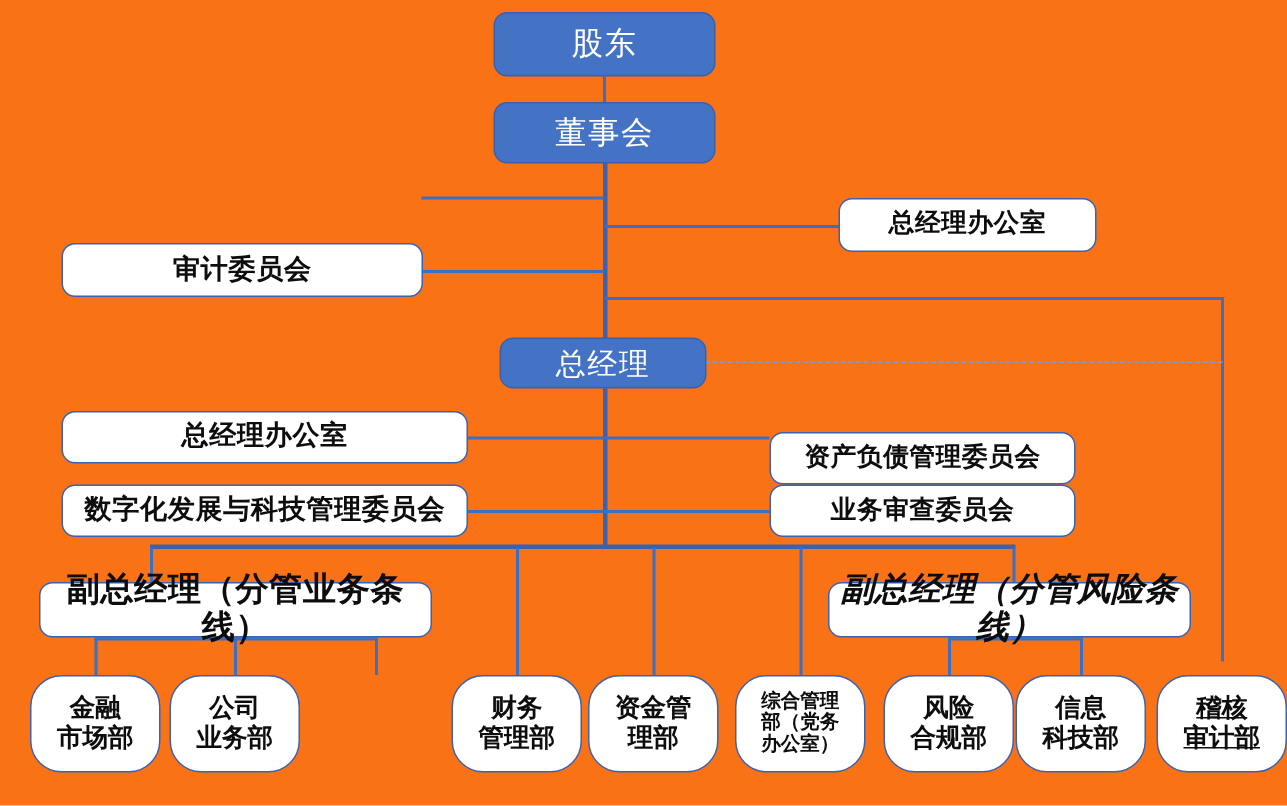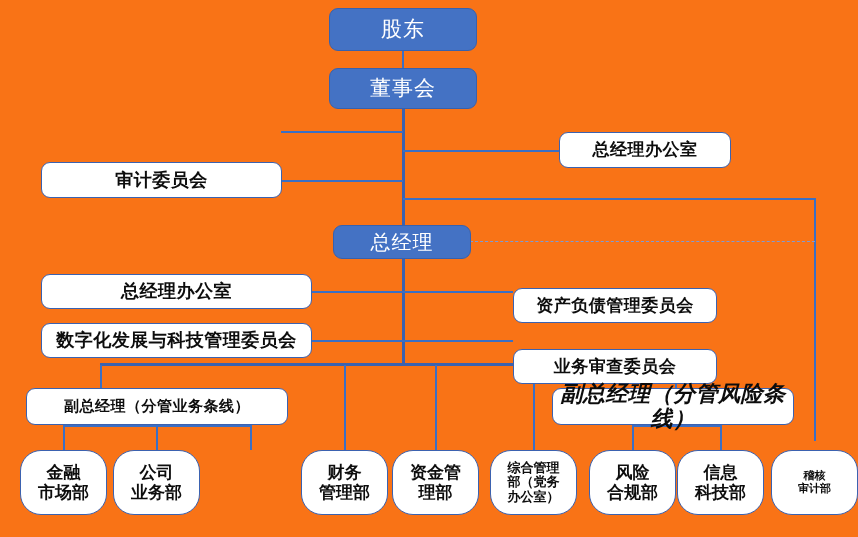--- a/index.html
+++ b/index.html
@@ -136,25 +136,25 @@
   </div>
 
   <div class="node" style="left:41px; top:323px; width:271px; height:35px; font-size:18px;">
     <span>数字化发展与科技管理委员会</span>
   </div>
 
   <div class="node" style="left:513px; top:288px; width:204px; height:35px; font-size:17px;">
     <span>资产负债管理委员会</span>
   </div>
 
-  <div class="node" style="left:513px; top:323px; width:204px; height:35px; font-size:17px;margin-top:26px;">
+  <div class="node" style="left:513px; top:323px; width:204px; height:35px; font-size:17px;">
     <span>业务审查委员会</span>
   </div>
 
-  <div class="node" style="left:26px; top:388px; width:262px; height:37px; font-size:15px;">
+  <div class="node" style="left:26px; top:388px; width:262px; height:37px; font-size:22px;">
     <span>副总经理（分管业务条线）</span>
   </div>
 
   <div class="node" style="left:552px; top:388px; width:242px; height:37px; font-size:22px;font-style:italic;">
     <span>副总经理（分管风险条线）</span>
   </div>
 
   <div class="node dept" style="left:20px; top:450px; width:87px; height:65px; font-size:17px;">
     <span>金融
 市场部</span>
@@ -185,18 +185,18 @@
   <div class="node dept" style="left:589px; top:450px; width:87px; height:65px; font-size:17px;">
     <span>风险
 合规部</span>
   </div>
 
   <div class="node dept" style="left:677px; top:450px; width:87px; height:65px; font-size:17px;">
     <span>信息
 科技部</span>
   </div>
 
-  <div class="node dept" style="left:771px; top:450px; width:87px; height:65px; font-size:11px;">
+  <div class="node dept" style="left:771px; top:450px; width:87px; height:65px; font-size:17px;text-decoration:underline;">
     <span>稽核
 审计部</span>
   </div>
 
 </div>
 
 </body></html>

